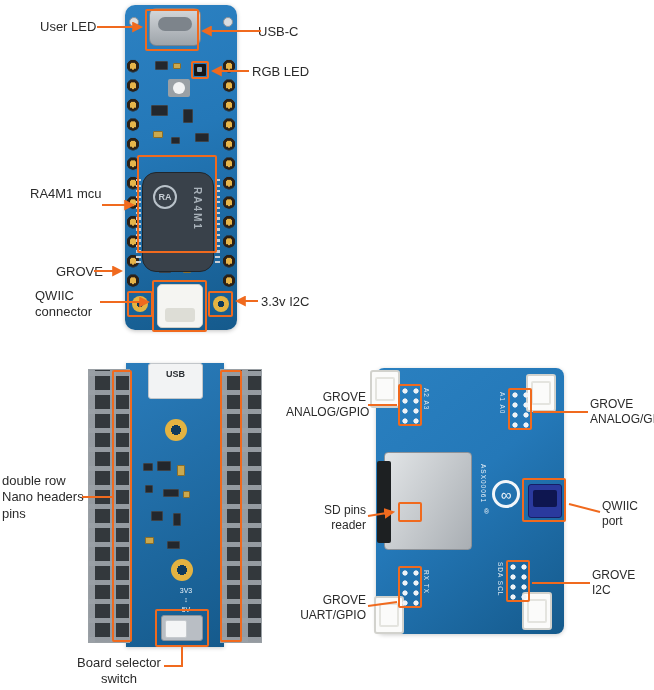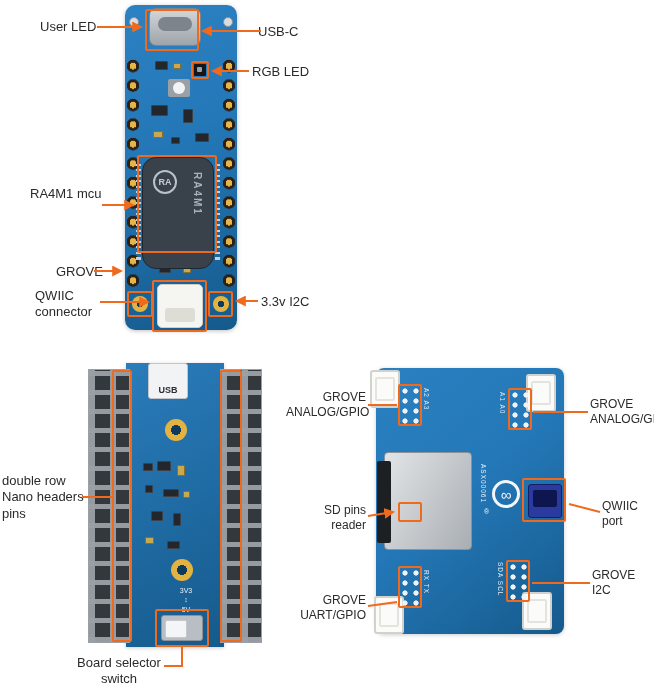--- a/index.html
+++ b/index.html
@@ -45,21 +45,21 @@
   .screw-top{position:absolute;width:10px;height:10px;border-radius:50%;background:#d9dde0;border:1px solid #8d9298}
   .pads{position:absolute;top:52px;width:16px;height:232px;
     background-image:radial-gradient(circle at 8px 9px,#e6b54a 0 3.5px,#2a2017 3.5px 6px,rgba(0,0,0,0) 6.5px);
     background-size:16px 19.5px}
   .pads-left{left:0}
   .pads-right{right:0}
   .reset-btn{position:absolute;left:43px;top:74px;width:22px;height:18px;background:#9aa0a5;border-radius:2px;display:flex}
   .btn-cap{width:12px;height:12px;background:#f2f3f4;border-radius:50%;margin:auto}
   .rgb-led-cmp{position:absolute;left:69px;top:59px;width:12px;height:12px;background:#14161a;border-radius:1px}
   .rgb-led-cmp::after{content:"";position:absolute;left:3px;top:3px;width:5px;height:5px;background:#8fa3b0;border-radius:1px}
-  .mcu-chip{position:absolute;left:17px;top:152px;width:72px;height:112px;background:#39414a;border:1px solid #20262c;border-radius:14px}
+  .mcu-chip{position:absolute;left:17px;top:167px;width:72px;height:100px;background:#39414a;border:1px solid #20262c;border-radius:14px}
   .mcu-chip::before,.mcu-chip::after{content:"";position:absolute;top:6px;bottom:6px;width:5px;
     background:repeating-linear-gradient(180deg,#c9ced4 0 2px,transparent 2px 5.5px)}
   .mcu-chip::before{left:-7px}
   .mcu-chip::after{right:-7px}
   .chip-logo{position:absolute;left:10px;top:12px;width:24px;height:24px;border:2px solid #b9c2ca;border-radius:50%;
     color:#c6cdd4;font-size:9px;font-weight:bold;display:flex;align-items:center;justify-content:center}
   .chip-name{position:absolute;right:10px;top:14px;writing-mode:vertical-rl;font-size:10px;letter-spacing:2px;
     color:#a9b2ba;font-weight:bold}
   .screw-pad{position:absolute;width:16px;height:16px;border-radius:50%;
     background:radial-gradient(circle at 50% 50%,#0e3a5c 0 3.5px,#e3b341 3.5px 8px)}
@@ -75,23 +75,23 @@
   
   .header-board{position:absolute;left:85px;top:363px;width:180px;height:285px}
   .hb-pcb{position:absolute;left:41px;top:0;width:98px;height:284px;
     background:linear-gradient(150deg,#2a7cbb,var(--board-blue-dark));box-shadow:0 1px 4px rgba(0,0,0,.2)}
   .hb-header{position:absolute;top:6px;width:42px;height:274px;background-color:#33383c;border:1px solid #9aa0a5;
     background-image:
       repeating-linear-gradient(0deg,rgba(154,160,166,.95) 0 5px,transparent 5px 19px),
       repeating-linear-gradient(90deg,rgba(154,160,166,.95) 0 6px,transparent 6px 21px)}
   .hb-left{left:3px}
   .hb-right{left:135px}
-  .hb-usb{position:absolute;left:63px;top:0;width:40px;height:36px;background:#f2f3f4;border:1px solid #c2c6ca;
+  .hb-usb{position:absolute;left:63px;top:0;width:55px;height:36px;background:#f2f3f4;border:1px solid #c2c6ca;
     border-radius:3px;display:flex;align-items:flex-end;justify-content:center;
-    font-size:9px;font-weight:bold;color:#2b2f33;padding-bottom:3px}
+    font-size:9px;font-weight:bold;color:#2b2f33;padding-bottom:19px}
   .gold-hole{position:absolute;width:22px;height:22px;border-radius:50%;
     background:radial-gradient(circle at 50% 50%,#0e3a5c 0 5px,#e3b341 5px 11px)}
   .v-silk-stack{position:absolute;left:86px;top:218px;width:30px;height:38px;display:flex;flex-direction:column;
     align-items:center;justify-content:center;color:#eaf2f8;font-size:7px;line-height:1.3}
   .sel-switch{position:absolute;left:76px;top:252px;width:42px;height:26px;background:#b9bec4;border:1px solid #8d9298;border-radius:3px}
   .sel-switch .knob{position:absolute;left:3px;top:4px;width:22px;height:18px;background:#f4f5f6;border:1px solid #c6cace;border-radius:2px}
   .hl-hdr-left{left:27px;top:7px;width:20px;height:272px}
   .hl-hdr-right{left:135px;top:7px;width:22px;height:272px}
   .hl-switch{left:70px;top:246px;width:54px;height:38px}
 

